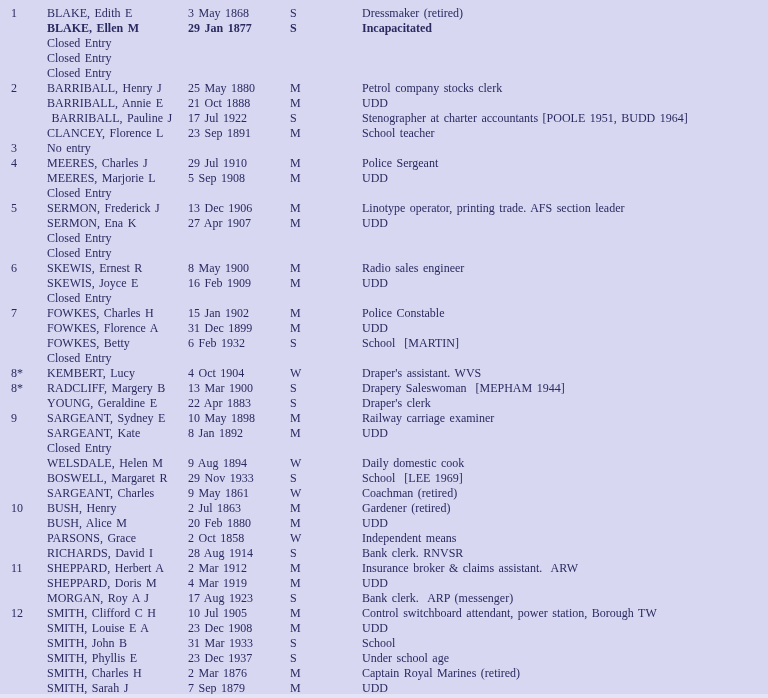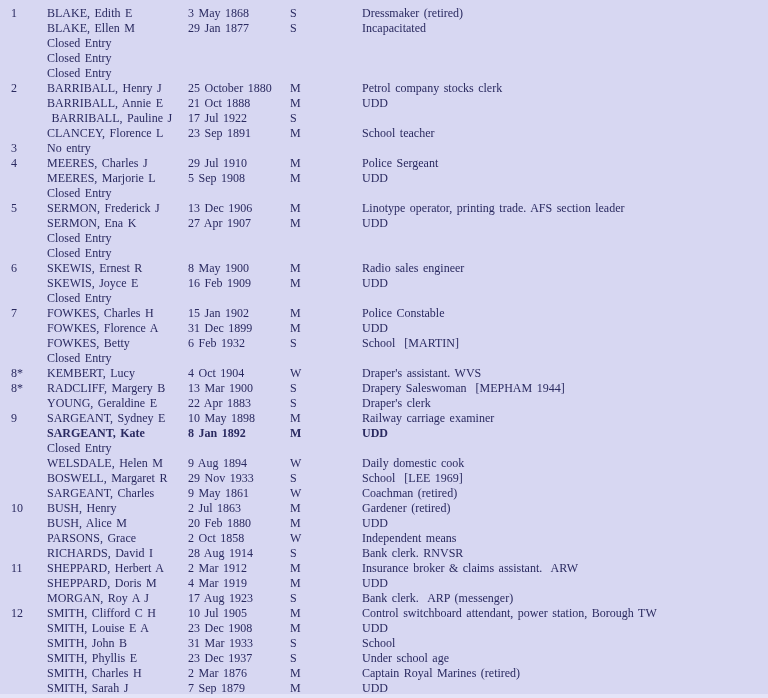--- a/index.html
+++ b/index.html
@@ -46,21 +46,21 @@
 <body>
 
 <div class="register">
     <div class="row" style="top: 6px;">
       <span class="c-no">1</span>
       <span class="c-name">BLAKE, Edith E</span>
       <span class="c-dob">3 May 1868</span>
       <span class="c-status">S</span>
       <span class="c-occ">Dressmaker (retired)</span>
     </div>
-    <div class="row" style="top: 21px;">
+    <div class="row" style="top: 21px; font-weight: bold;">
       <span class="c-no"></span>
       <span class="c-name">BLAKE, Ellen M</span>
       <span class="c-dob">29 Jan 1877</span>
       <span class="c-status">S</span>
       <span class="c-occ">Incapacitated</span>
     </div>
     <div class="row" style="top: 36px;">
       <span class="c-no"></span>
       <span class="c-name">Closed Entry</span>
       <span class="c-dob"></span>
@@ -77,36 +77,37 @@
     <div class="row" style="top: 66px;">
       <span class="c-no"></span>
       <span class="c-name">Closed Entry</span>
       <span class="c-dob"></span>
       <span class="c-status"></span>
       <span class="c-occ"></span>
     </div>
     <div class="row" style="top: 81px;">
       <span class="c-no">2</span>
       <span class="c-name">BARRIBALL, Henry J</span>
-      <span class="c-dob">25 October 1880</span>
+      <span class="c-dob">25 May 1880</span>
       <span class="c-status">M</span>
       <span class="c-occ">Petrol company stocks clerk</span>
     </div>
     <div class="row" style="top: 96px; padding-left: 16px;">
       <span class="c-no"></span>
       <span class="c-name">BARRIBALL, Annie E</span>
       <span class="c-dob">21 Oct 1888</span>
       <span class="c-status">M</span>
       <span class="c-occ">UDD</span>
     </div>
     <div class="row" style="top: 111px;">
       <span class="c-no"></span>
       <span class="c-name"> BARRIBALL, Pauline J</span>
       <span class="c-dob">17 Jul 1922</span>
       <span class="c-status">S</span>
+      <span class="c-occ">Stenographer at charter accountants [POOLE 1951, BUDD 1964]</span>
     </div>
     <div class="row" style="top: 126px;">
       <span class="c-no"></span>
       <span class="c-name">CLANCEY, Florence L</span>
       <span class="c-dob">23 Sep 1891</span>
       <span class="c-status">M</span>
       <span class="c-occ">School teacher</span>
     </div>
     <div class="row" style="top: 141px;">
       <span class="c-no">3</span>
@@ -234,21 +235,21 @@
       <span class="c-status">S</span>
       <span class="c-occ">Draper's clerk</span>
     </div>
     <div class="row" style="top: 411px;">
       <span class="c-no">9</span>
       <span class="c-name">SARGEANT, Sydney E</span>
       <span class="c-dob">10 May 1898</span>
       <span class="c-status">M</span>
       <span class="c-occ">Railway carriage examiner</span>
     </div>
-    <div class="row" style="top: 426px; font-weight: bold;">
+    <div class="row" style="top: 426px;">
       <span class="c-no"></span>
       <span class="c-name">SARGEANT, Kate</span>
       <span class="c-dob">8 Jan 1892</span>
       <span class="c-status">M</span>
       <span class="c-occ">UDD</span>
     </div>
     <div class="row" style="top: 441px;">
       <span class="c-no"></span>
       <span class="c-name">Closed Entry</span>
       <span class="c-dob"></span>

